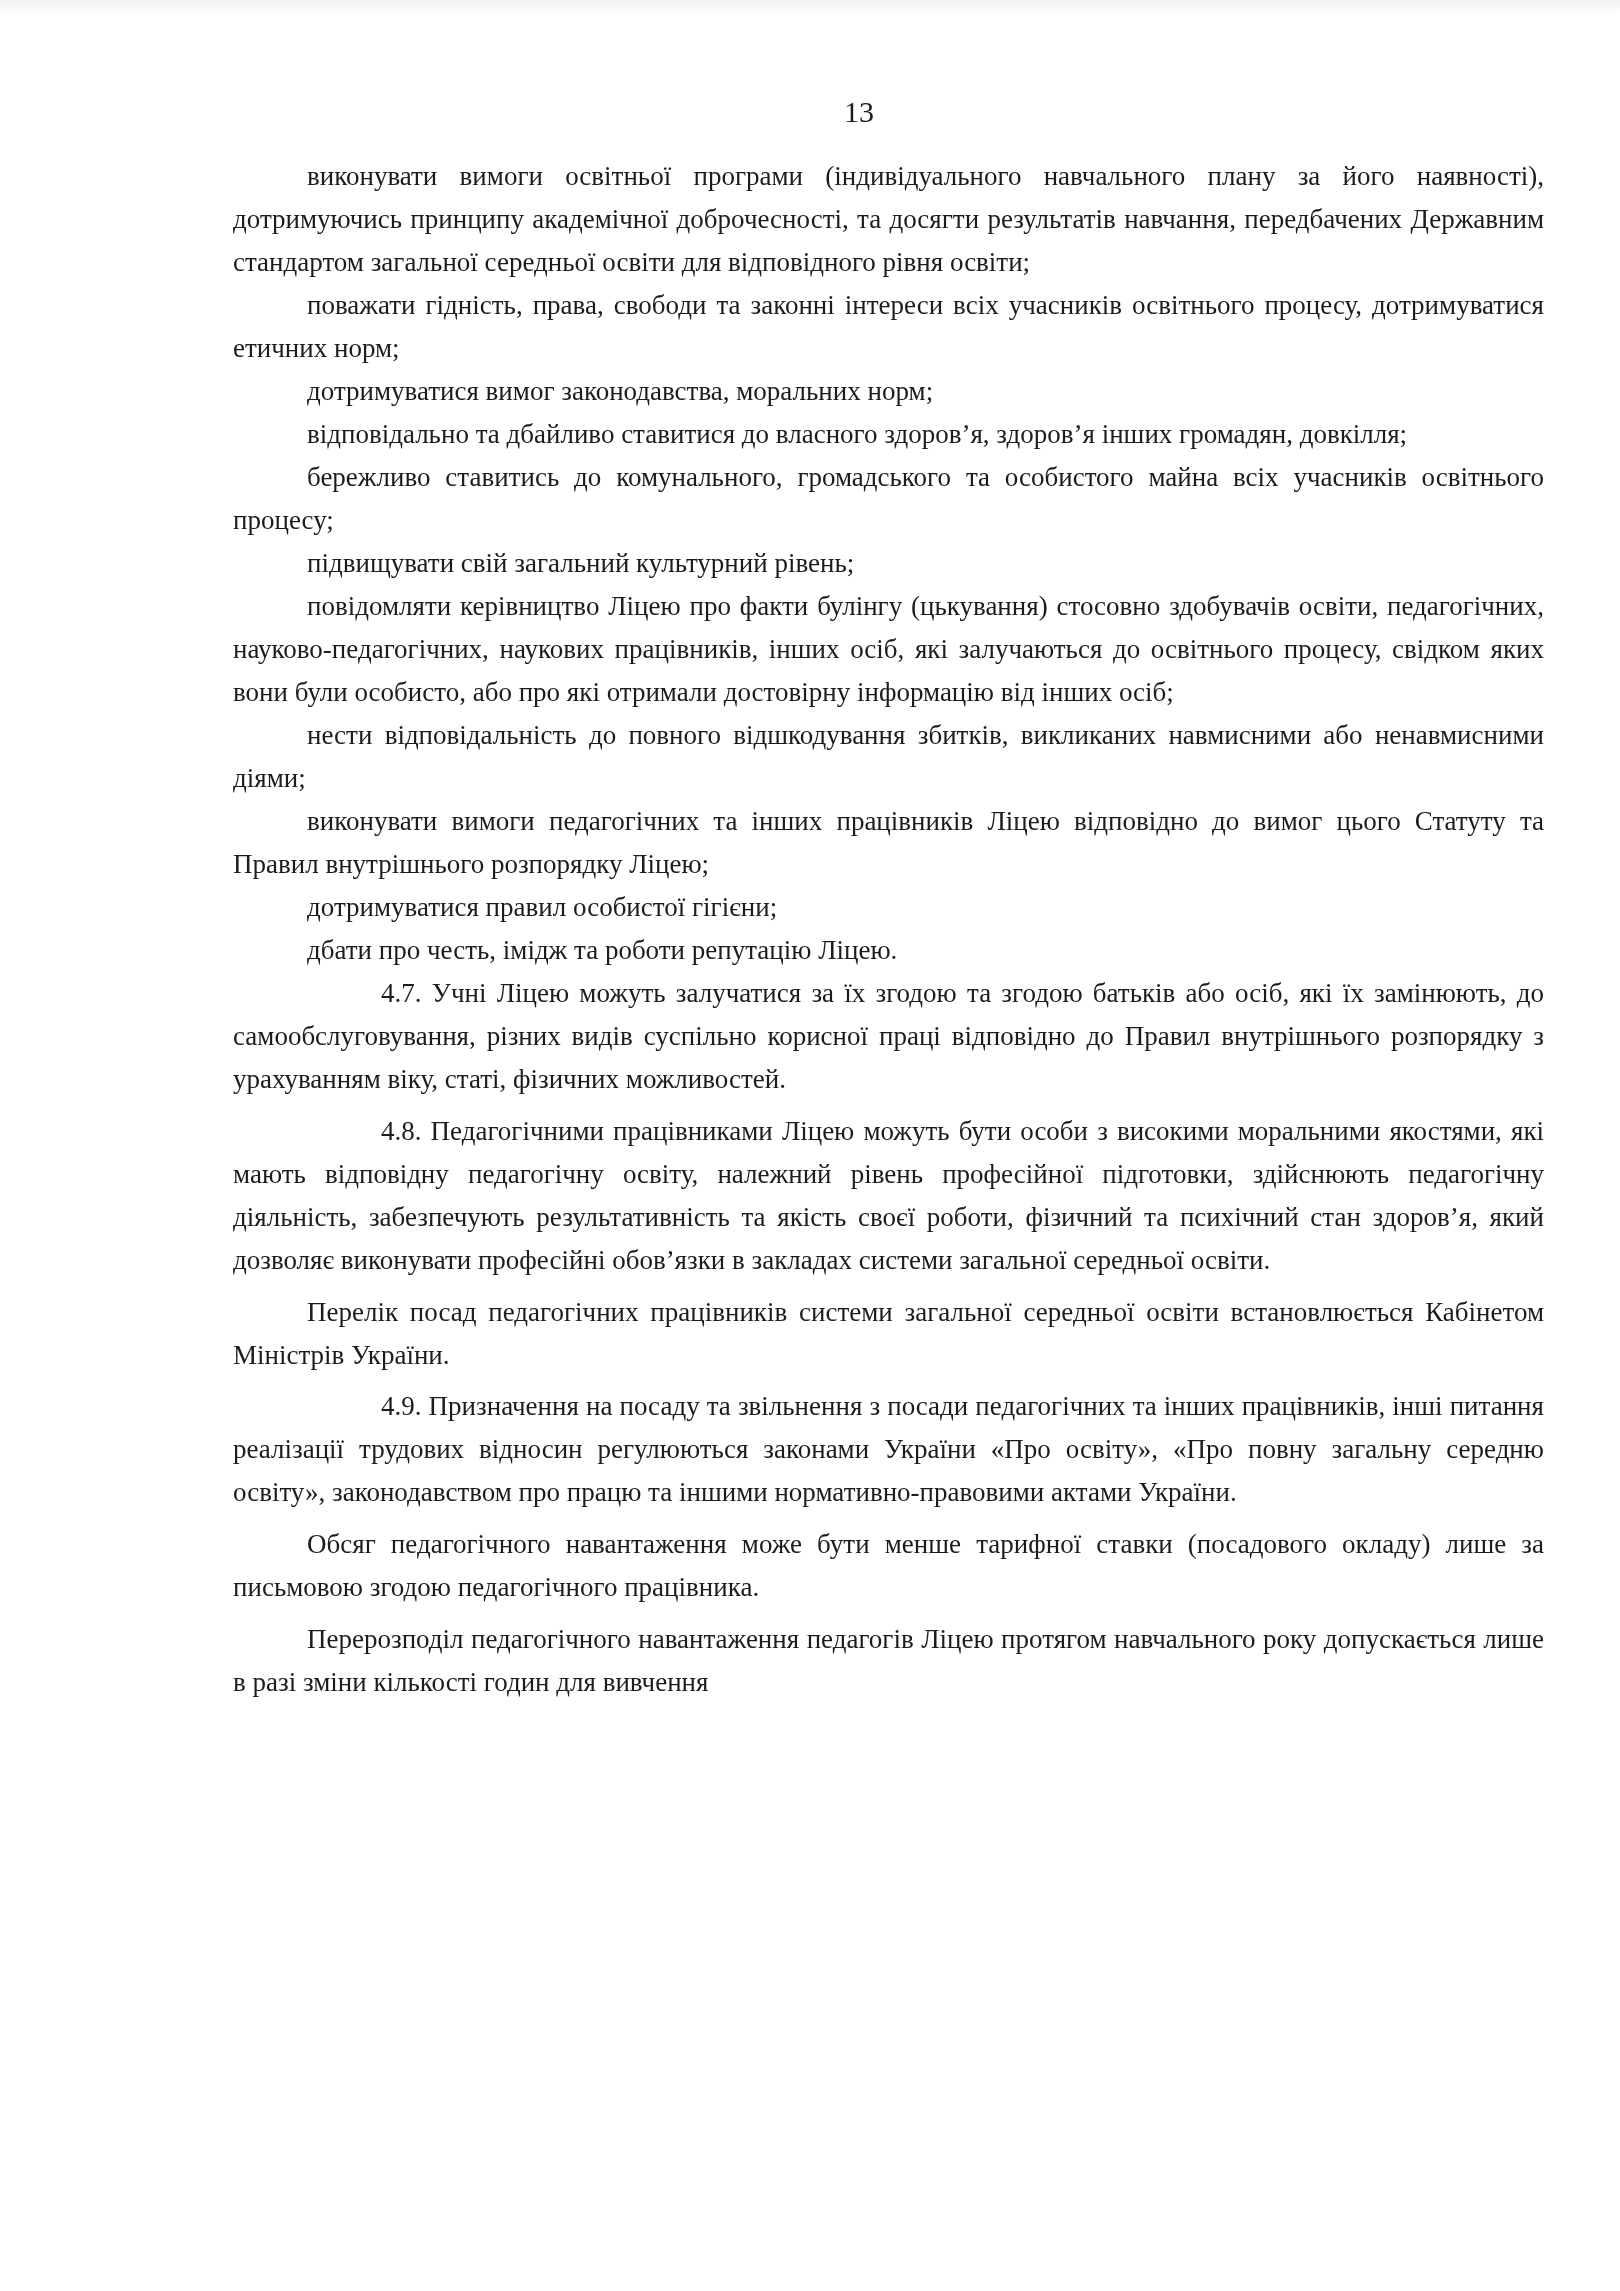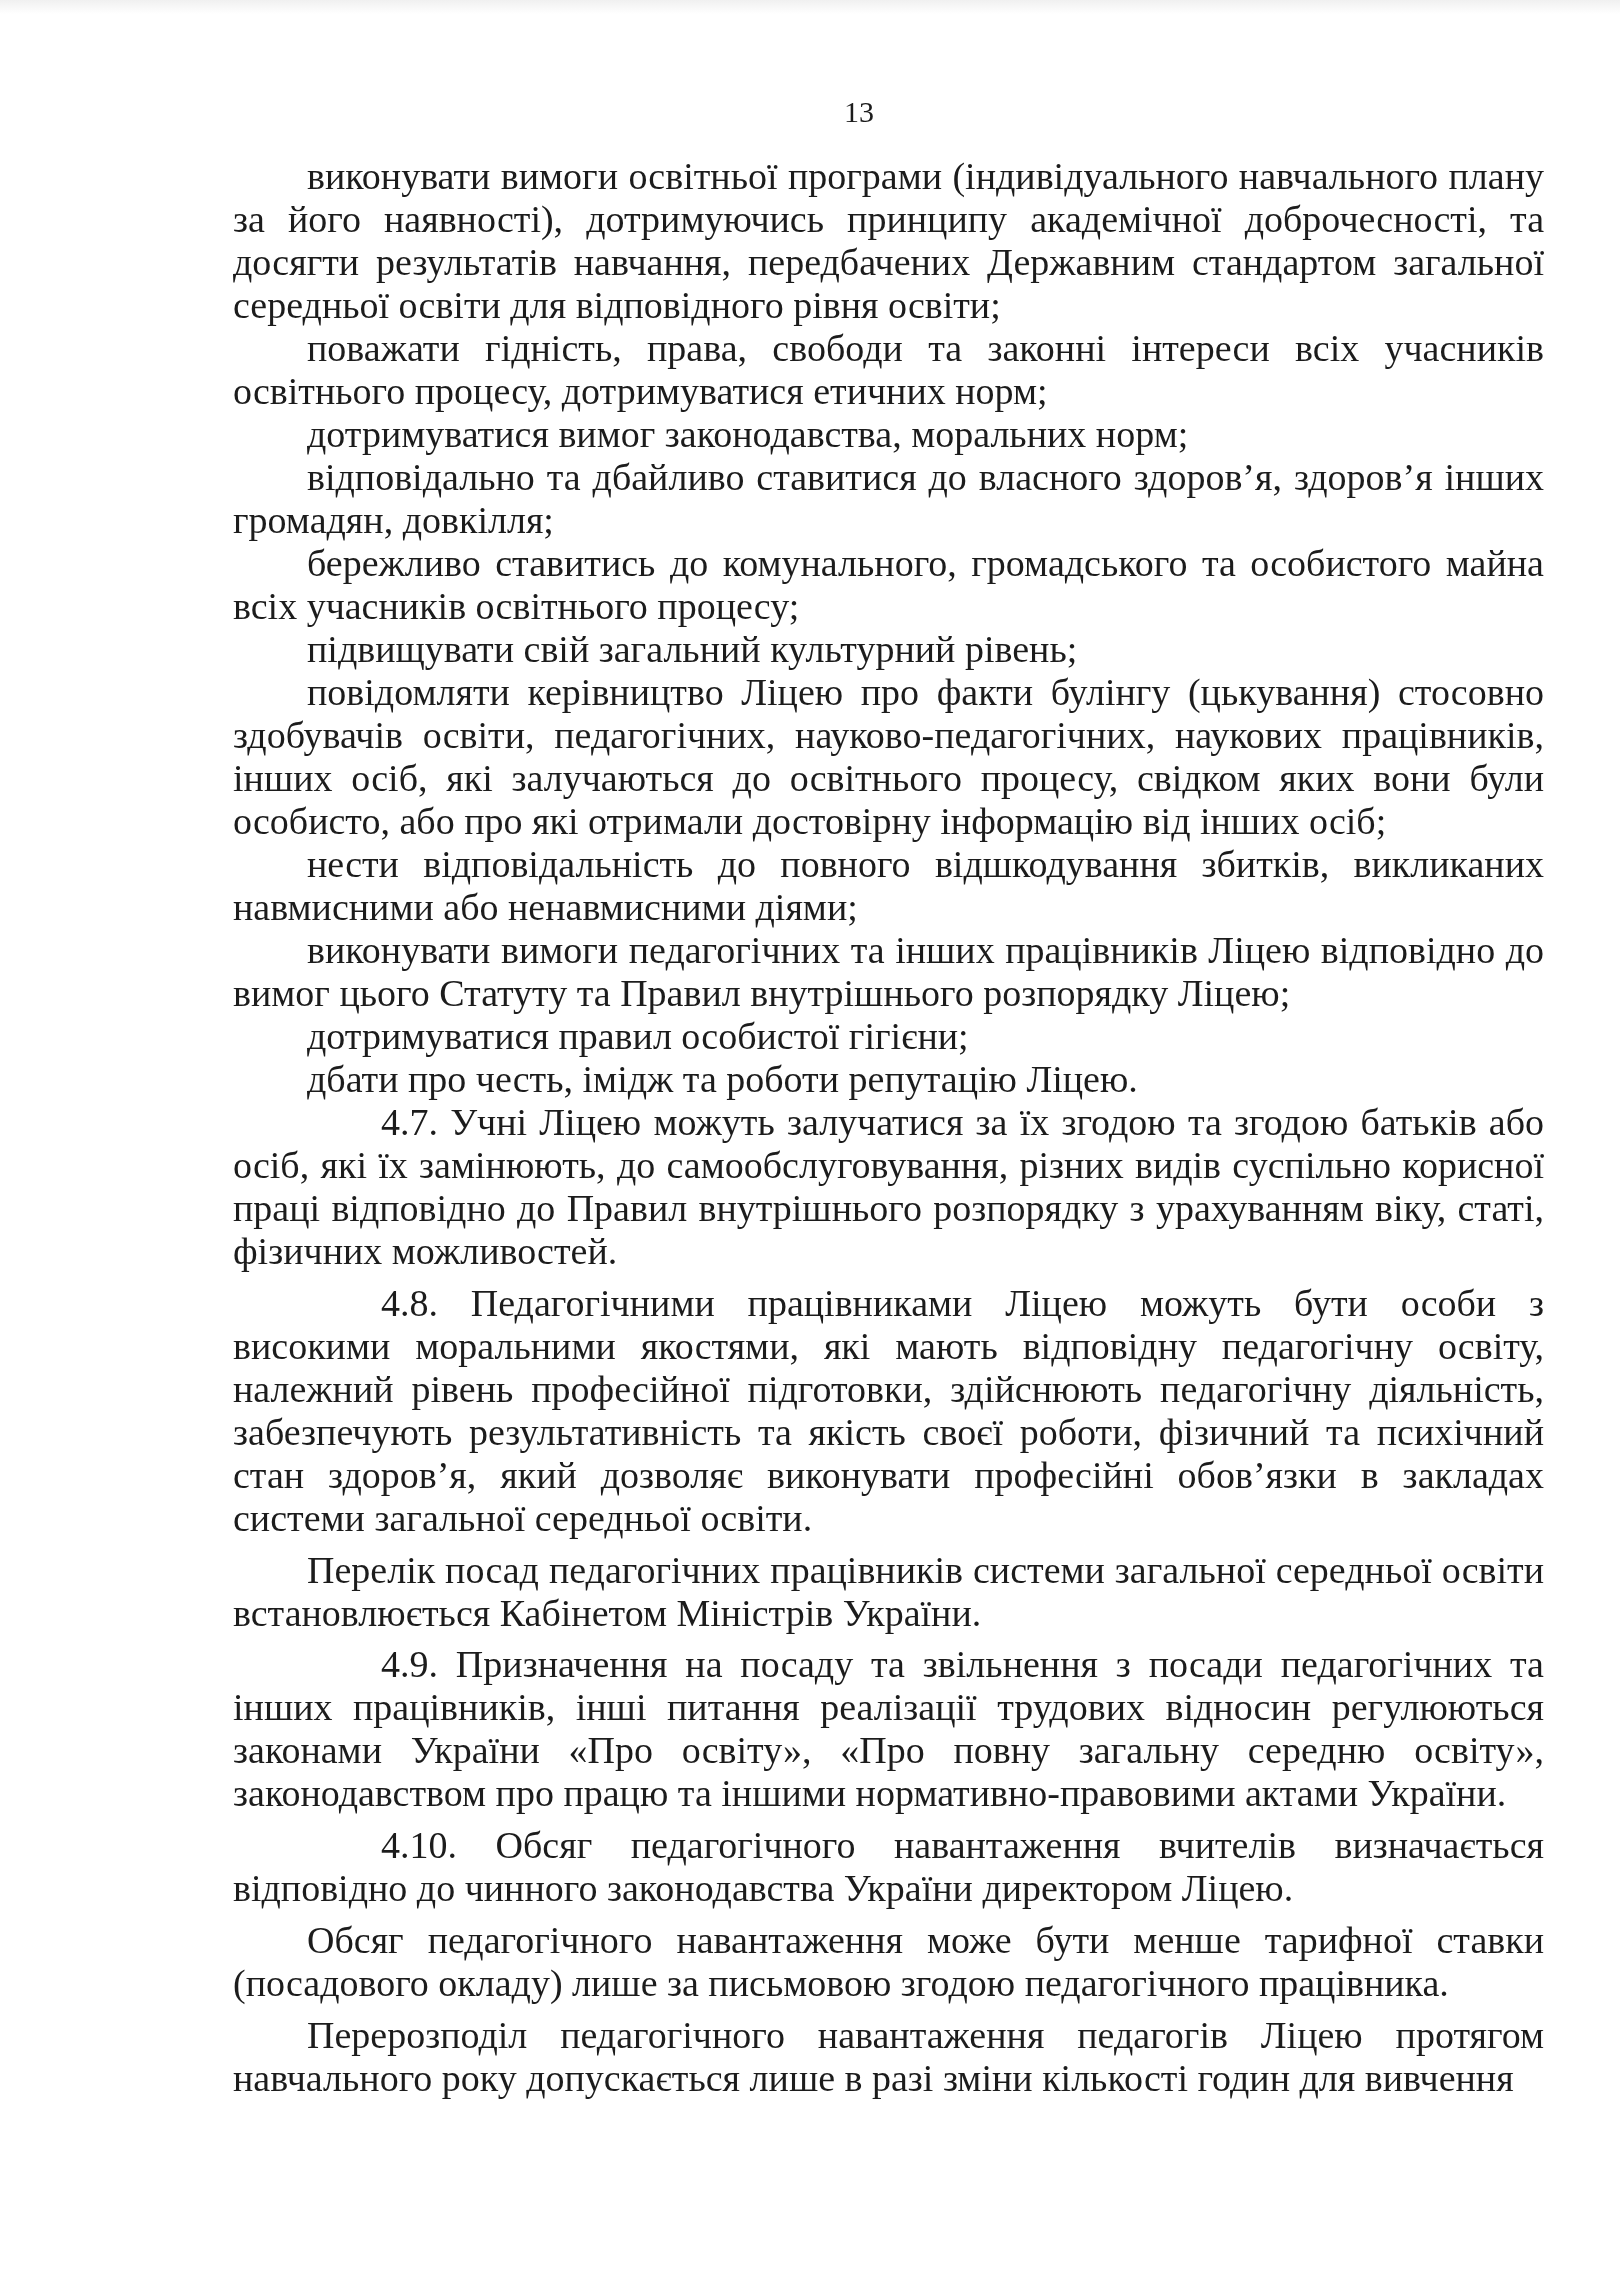--- a/index.html
+++ b/index.html
@@ -30,21 +30,21 @@
       text-align: center;
       font-size: 30px;
       line-height: 39px;
       margin-left: 49px;
     }
     .body-text {
       position: absolute;
       top: 155px;
       left: 233px;
       width: 1311px;
-      font-size: 38px;
+      font-size: 27px;
       line-height: 43px;
       text-align: justify;
       text-align-last: left;
     }
     .para {
       margin: 0;
       text-indent: 74px;
     }
     .para.spaced {
       margin-top: 8.8px;
@@ -70,17 +70,16 @@
   <p class="para"><span>підвищувати свій загальний культурний рівень;</span></p>
   <p class="para"><span>повідомляти керівництво Ліцею про факти булінгу (цькування) стосовно здобувачів освіти, педагогічних, науково-педагогічних, наукових працівників, інших осіб, які залучаються до освітнього процесу, свідком яких вони були особисто, або про які отримали достовірну інформацію від інших осіб;</span></p>
   <p class="para"><span>нести відповідальність до повного відшкодування збитків, викликаних навмисними або ненавмисними діями;</span></p>
   <p class="para"><span>виконувати вимоги педагогічних та інших працівників Ліцею відповідно до вимог цього Статуту та Правил внутрішнього розпорядку Ліцею;</span></p>
   <p class="para"><span>дотримуватися правил особистої гігієни;</span></p>
   <p class="para"><span>дбати про честь, імідж та роботи репутацію Ліцею.</span></p>
   <p class="para"><span class="clause-num">4.7.</span> <span>Учні Ліцею можуть залучатися за їх згодою та згодою батьків або осіб, які їх замінюють, до самообслуговування, різних видів суспільно корисної праці відповідно до Правил внутрішнього розпорядку з урахуванням віку, статі, фізичних можливостей.</span></p>
   <p class="para spaced"><span class="clause-num">4.8.</span> <span>Педагогічними працівниками Ліцею можуть бути особи з високими моральними якостями, які мають відповідну педагогічну освіту, належний рівень професійної підготовки, здійснюють педагогічну діяльність, забезпечують результативність та якість своєї роботи, фізичний та психічний стан здоров’я, який дозволяє виконувати професійні обов’язки в закладах системи загальної середньої освіти.</span></p>
   <p class="para spaced"><span>Перелік посад педагогічних працівників системи загальної середньої освіти встановлюється Кабінетом Міністрів України.</span></p>
   <p class="para spaced"><span class="clause-num">4.9.</span> <span>Призначення на посаду та звільнення з посади педагогічних та інших працівників, інші питання реалізації трудових відносин регулюються законами України «Про освіту», «Про повну загальну середню освіту», законодавством про працю та іншими нормативно-правовими актами України.</span></p>
-  <p class="para spaced"><span class="clause-num">4.10.</span> <span>Обсяг педагогічного навантаження вчителів визначається відповідно до чинного законодавства України директором Ліцею.</span></p>
   <p class="para spaced"><span>Обсяг педагогічного навантаження може бути менше тарифної ставки (посадового окладу) лише за письмовою згодою педагогічного працівника.</span></p>
   <p class="para spaced"><span>Перерозподіл педагогічного навантаження педагогів Ліцею протягом навчального року допускається лише в разі зміни кількості годин для вивчення</span></p>
 </div>
 
 
 </body></html>

